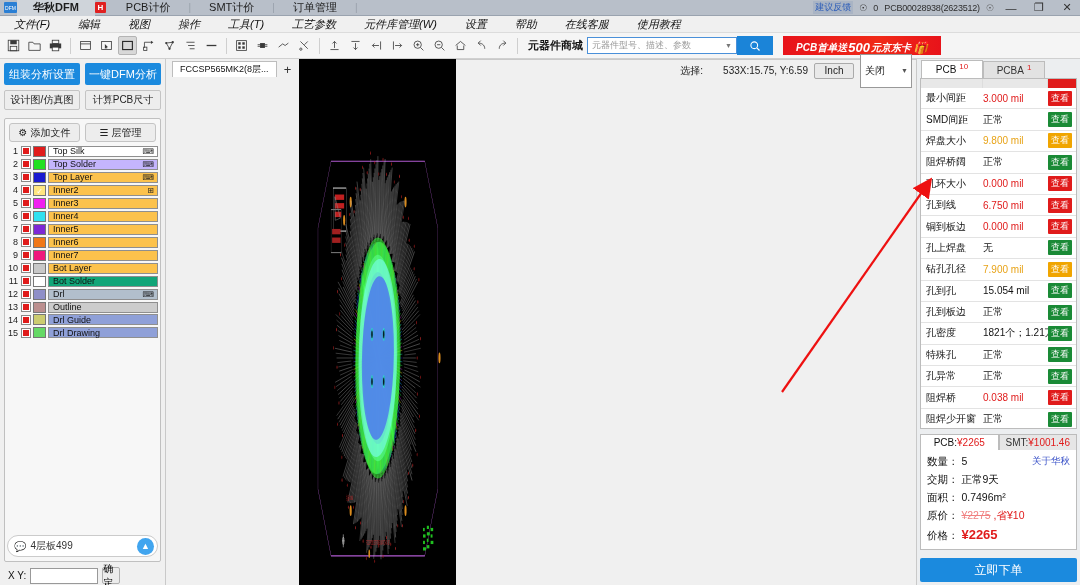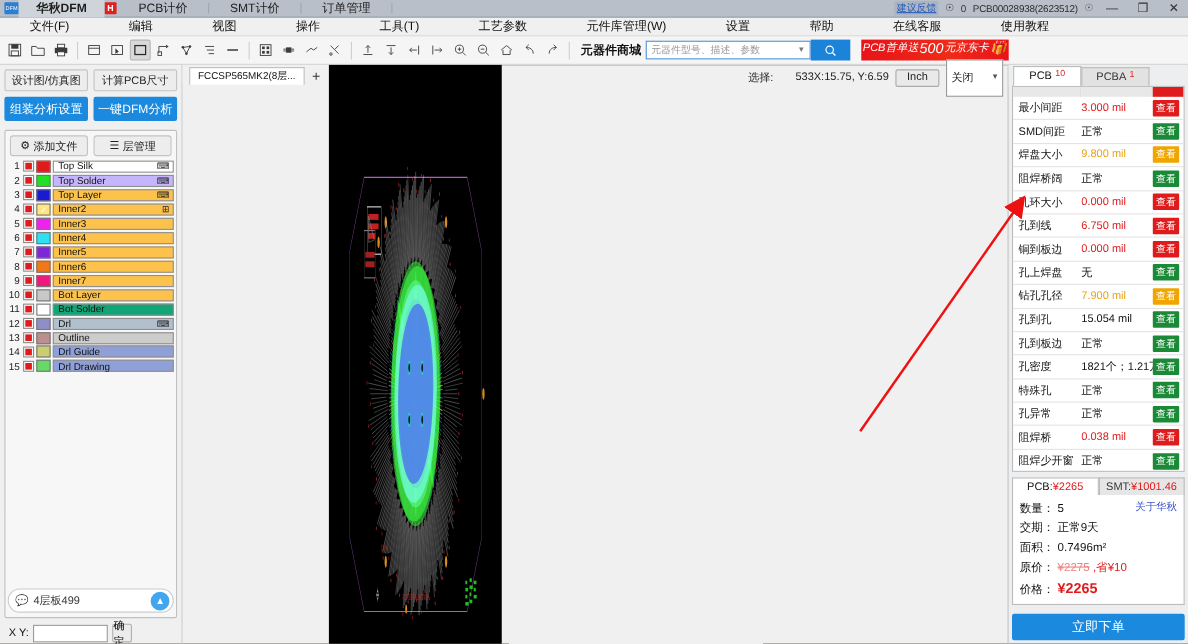--- a/index.html
+++ b/index.html
@@ -26,32 +26,32 @@
     font-size: 11px; color: #1d1d1d; position: relative;
   }
   .tb-tab.active { background: #cfd4da; font-weight: bold; }
   .tb-sep { color: #98a1ab; font-size: 10px; padding: 0 2px; }
   .tb-hicon {
     width: 11px; height: 11px; background: #e02020; color: #fff; font-size: 8px;
     display: flex; align-items: center; justify-content: center; border-radius: 1px;
     font-weight: bold; margin-right: 4px;
   }
   .tb-right { margin-left: auto; display: flex; align-items: center; gap: 6px; padding-right: 2px; }
-  .tb-feedback { font-size: 9px; color: #2b5cb8; background: #a9b4c4; padding: 0 2px; text-decoration: underline; }
+  .tb-feedback { font-size: 9px; color: #2b5cb8; background: #a9b4c4; padding: 0 2px; }
   .tb-bell { font-size: 9px; color: #333; }
   .tb-order { font-size: 9px; color: #2e2e2e; letter-spacing: -0.2px; }
   .tb-acct { font-size: 9px; color: #555; }
   .tb-btn { width: 22px; height: 16px; display: flex; align-items: center; justify-content: center;
             font-size: 11px; color: #333; }
   
   .menubar {
     height: 17px; background: #f0f0f0; display: flex; align-items: center;
     border-bottom: 1px solid #dcdcdc;
   }
-  .menu-item { padding: 0 27px; font-size: 11px; color: #111; line-height: 17px; }
+  .menu-item { padding: 0 14px; font-size: 11px; color: #111; line-height: 17px; font-style: italic; }
   
   .toolbar {
     height: 26px; background: #f5f5f5; display: flex; align-items: center;
     border-bottom: 1px solid #d0d0d0; padding-left: 3px; gap: 0px;
   }
   .tbtn {
     width: 19px; height: 19px; display: flex; align-items: center; justify-content: center;
     color: #3a3a3a; border: 1px solid transparent; border-radius: 2px; margin: 0 1px;
   }
   .tbtn.sel { background: #d8d8d8; border-color: #b4b4b4; }
@@ -62,24 +62,24 @@
     width: 150px; height: 17px; border: 1px solid #4a90d9; background: #fff;
     display: flex; align-items: center; font-size: 9px; color: #999; padding-left: 4px;
     position: relative;
   }
   .mall-caret { position: absolute; right: 4px; font-size: 7px; color: #777; }
   .mall-btn {
     width: 36px; height: 19px; background: #1b84d8; color: #fff;
     display: flex; align-items: center; justify-content: center; font-size: 11px;
   }
   .banner {
-    width: 134px; height: 19px; margin-left: 10px;
+    width: 158px; height: 19px; margin-left: 10px;
     background: linear-gradient(90deg,#e8131a,#f02a18 60%,#e8131a);
-    display: flex; align-items: flex-start; justify-content: center;
-    color: #fff; font-size: 10px; font-weight: normal; font-style: italic;
+    display: flex; align-items: flex-end; justify-content: center;
+    color: #fff; font-size: 10px; font-weight: bold; font-style: italic;
     overflow: hidden; position: relative; white-space: nowrap;
   }
   .banner .big { font-size: 13px; padding: 0 1px; }
   .banner .gift { font-size: 12px; margin-left: 2px; }
   
   .main { display: flex; height: 527px; }
   
   .left {
     width: 166px; background: #f0f0f0; border-right: 1px solid #c9c9c9;
     display: flex; flex-direction: column; padding: 4px 4px 0 4px;
@@ -411,26 +411,26 @@
     <span class="big">500</span>
     <span>元京东卡</span>
     <span class="gift">🎁</span>
   </div>
 </div>
 
 <div class="main">
 
   <div class="left">
     <div class="lrow">
+      <div class="bluebtn">组装分析设置</div>
+      <div class="bluebtn">一键DFM分析</div>
+    </div>
+    <div class="lrow">
       <div class="graybtn">设计图/仿真图</div>
       <div class="graybtn">计算PCB尺寸</div>
-    </div>
-    <div class="lrow">
-      <div class="bluebtn">组装分析设置</div>
-      <div class="bluebtn">一键DFM分析</div>
     </div>
 
     <div class="layerbox">
       <div class="lbhead">
         <div class="graybtn">
           <span style="margin-right:3px;">⚙</span>
           <span>添加文件</span>
         </div>
         <div class="graybtn">
           <span style="margin-right:3px;">☰</span>

